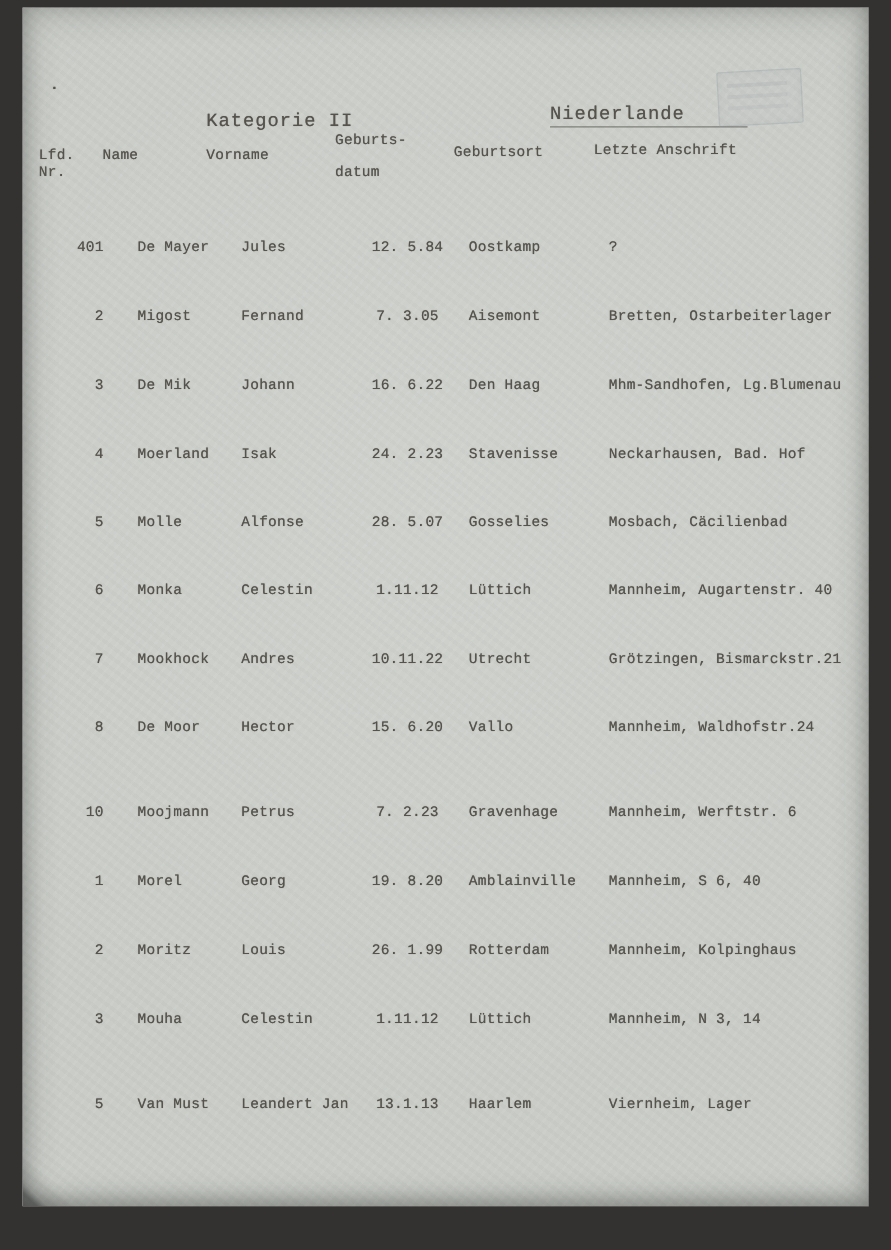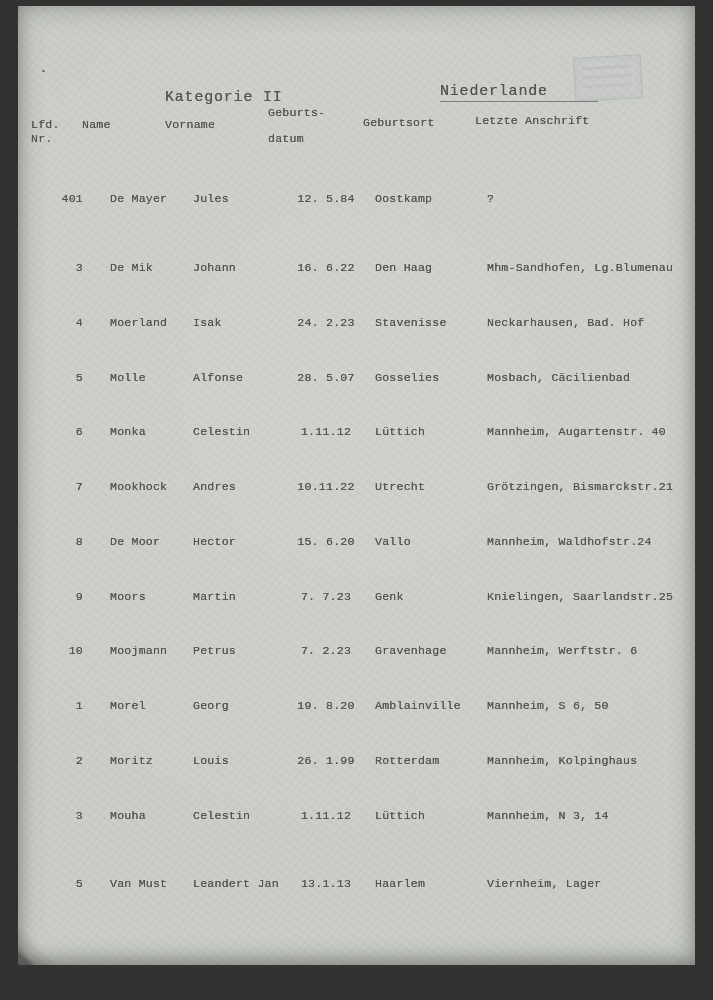--- a/index.html
+++ b/index.html
@@ -73,38 +73,38 @@
   <span class="ink" style="left:64px;top:112px;">Name</span>
   <span class="ink" style="left:147px;top:112px;">Vorname</span>
   <span class="ink" style="left:250px;top:100px;text-align:right;">Geburts-</span>
   <span class="ink" style="left:250px;top:126px;">datum</span>
   <span class="ink" style="left:345px;top:110px;">Geburtsort</span>
   <span class="ink" style="left:457px;top:108px;">Letzte Anschrift</span>
 
   <div class="rows-layer ink" style="left:11px;top:159px;">
   <div class="row"><span class="c c-nr">401</span><span class="c c-name">De Mayer</span><span class="c c-vorname">Jules</span><span class="c c-datum">12. 5.84</span><span class="c c-ort">Oostkamp</span><span class="c c-anschrift">?</span></div>
 
+  <div class="row"><span class="c c-nr">2</span><span class="c c-name">Migost</span><span class="c c-vorname">Fernand</span><span class="c c-datum">7. 3.05</span><span class="c c-ort">Aisemont</span><span class="c c-anschrift">Bretten, Ostarbeiterlager</span></div>
 
   <div class="row"><span class="c c-nr">3</span><span class="c c-name">De Mik</span><span class="c c-vorname">Johann</span><span class="c c-datum">16. 6.22</span><span class="c c-ort">Den Haag</span><span class="c c-anschrift">Mhm-Sandhofen, Lg.Blumenau</span></div>
 
   <div class="row"><span class="c c-nr">4</span><span class="c c-name">Moerland</span><span class="c c-vorname">Isak</span><span class="c c-datum">24. 2.23</span><span class="c c-ort">Stavenisse</span><span class="c c-anschrift">Neckarhausen, Bad. Hof</span></div>
 
   <div class="row"><span class="c c-nr">5</span><span class="c c-name">Molle</span><span class="c c-vorname">Alfonse</span><span class="c c-datum">28. 5.07</span><span class="c c-ort">Gosselies</span><span class="c c-anschrift">Mosbach, Cäcilienbad</span></div>
 
   <div class="row"><span class="c c-nr">6</span><span class="c c-name">Monka</span><span class="c c-vorname">Celestin</span><span class="c c-datum">1.11.12</span><span class="c c-ort">Lüttich</span><span class="c c-anschrift">Mannheim, Augartenstr. 40</span></div>
 
   <div class="row"><span class="c c-nr">7</span><span class="c c-name">Mookhock</span><span class="c c-vorname">Andres</span><span class="c c-datum">10.11.22</span><span class="c c-ort">Utrecht</span><span class="c c-anschrift">Grötzingen, Bismarckstr.21</span></div>
 
   <div class="row"><span class="c c-nr">8</span><span class="c c-name">De Moor</span><span class="c c-vorname">Hector</span><span class="c c-datum">15. 6.20</span><span class="c c-ort">Vallo</span><span class="c c-anschrift">Mannheim, Waldhofstr.24</span></div>
 
-  <div class="row"><span class="c c-nr">9</span><span class="c c-name">Moors</span><span class="c c-vorname">Martin</span><span class="c c-datum">7. 7.23</span><span class="c c-ort">Genk</span><span class="c c-anschrift">Knielingen, Saarlandstr.25</span></div>
 
   <div class="row"><span class="c c-nr">10</span><span class="c c-name">Moojmann</span><span class="c c-vorname">Petrus</span><span class="c c-datum">7. 2.23</span><span class="c c-ort">Gravenhage</span><span class="c c-anschrift">Mannheim, Werftstr. 6</span></div>
 
-  <div class="row"><span class="c c-nr">1</span><span class="c c-name">Morel</span><span class="c c-vorname">Georg</span><span class="c c-datum">19. 8.20</span><span class="c c-ort">Amblainville</span><span class="c c-anschrift">Mannheim, S 6, 50</span></div>
+  <div class="row"><span class="c c-nr">1</span><span class="c c-name">Morel</span><span class="c c-vorname">Georg</span><span class="c c-datum">19. 8.20</span><span class="c c-ort">Amblainville</span><span class="c c-anschrift">Mannheim, S 6, 40</span></div>
 
   <div class="row"><span class="c c-nr">2</span><span class="c c-name">Moritz</span><span class="c c-vorname">Louis</span><span class="c c-datum">26. 1.99</span><span class="c c-ort">Rotterdam</span><span class="c c-anschrift">Mannheim, Kolpinghaus</span></div>
 
   <div class="row"><span class="c c-nr">3</span><span class="c c-name">Mouha</span><span class="c c-vorname">Celestin</span><span class="c c-datum">1.11.12</span><span class="c c-ort">Lüttich</span><span class="c c-anschrift">Mannheim, N 3, 14</span></div>
 
 
   <div class="row"><span class="c c-nr">5</span><span class="c c-name">Van Must</span><span class="c c-vorname">Leandert Jan</span><span class="c c-datum">13.1.13</span><span class="c c-ort">Haarlem</span><span class="c c-anschrift">Viernheim, Lager</span></div>
 
   
 

